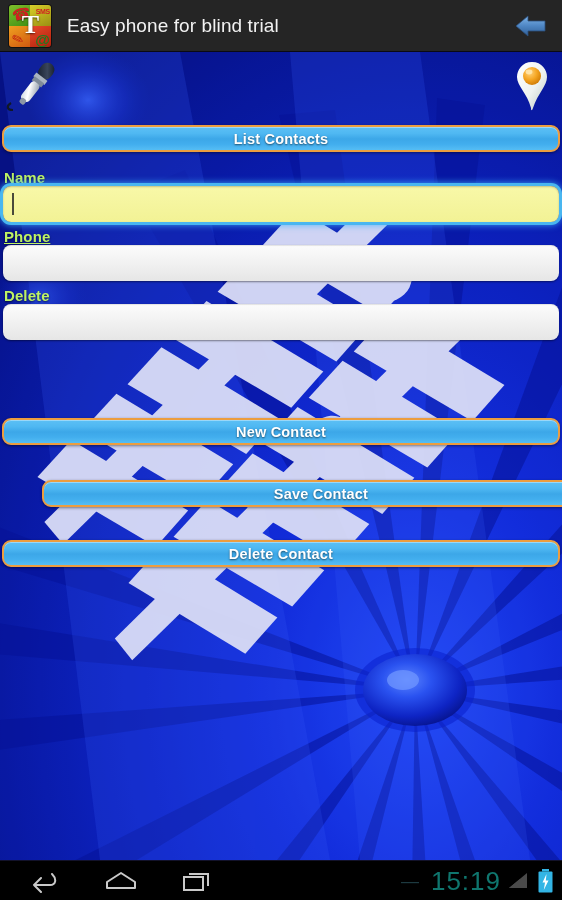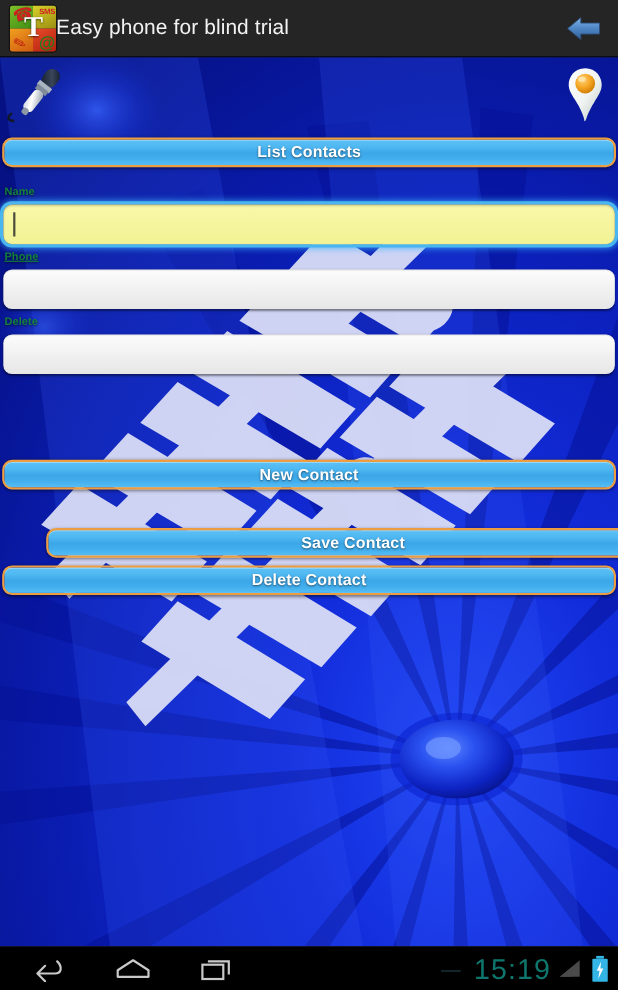--- a/index.html
+++ b/index.html
@@ -78,21 +78,21 @@
     left: 0; top: 0; width: 100%; height: 100%;
     display: flex; align-items: center; justify-content: center;
     font-size: 26px; font-weight: bold; color: #fff;
     font-family: "Liberation Serif", serif;
     text-shadow: 0 1px 2px rgba(0,0,0,.65);
     letter-spacing: -1px;
     padding-bottom: 1px;
   }
 
   #app-title {
-    margin-left: 0;
+    margin-left: 16px;
     color: #f2f2f2;
     font-size: 19px;
     font-weight: normal;
     white-space: nowrap;
     letter-spacing: .1px;
   }
 
   #back-button {
     margin-left: auto;
     width: 42px; height: 38px;
@@ -150,28 +150,28 @@
     color: #ffffff;
     font-size: 14.5px;
     font-weight: bold;
     letter-spacing: .2px;
     text-shadow: 0 1px 2px rgba(0,0,0,.55);
   }
 
   #btn-list-contacts   { top: 73px; }
   #btn-new-contact     { top: 366px; }
   #btn-save-contact    { top: 428px; margin-left: 40px; }
-  #btn-delete-contact  { top: 462px; }
+  #btn-delete-contact  { top: 488px; }
 
   
   .field-label {
     position: absolute;
     left: 4px;
-    color: #15803d;
-    font-size: 10px;
+    color: #bef264;
+    font-size: 15px;
     font-weight: bold;
     text-shadow: 0 1px 2px rgba(0,0,0,.6);
     letter-spacing: .1px;
   }
   #label-name  { top: 117px; }
   #label-phone { top: 176px; text-decoration: underline; }
   #label-email { top: 235px; }
 
   
   .field-input {

